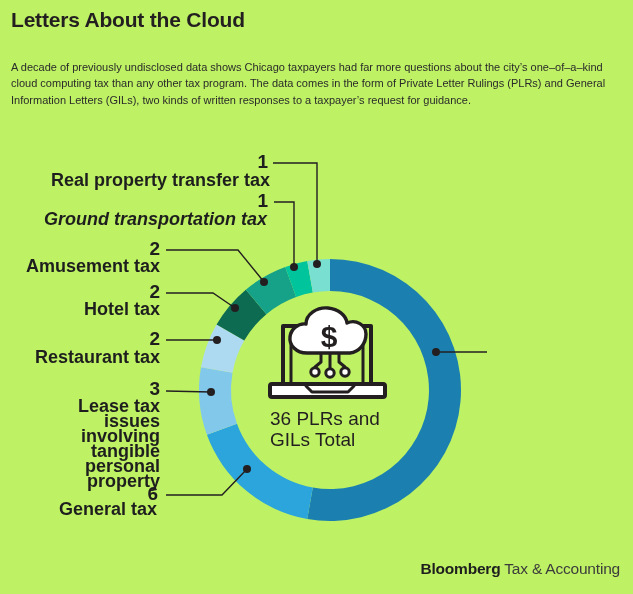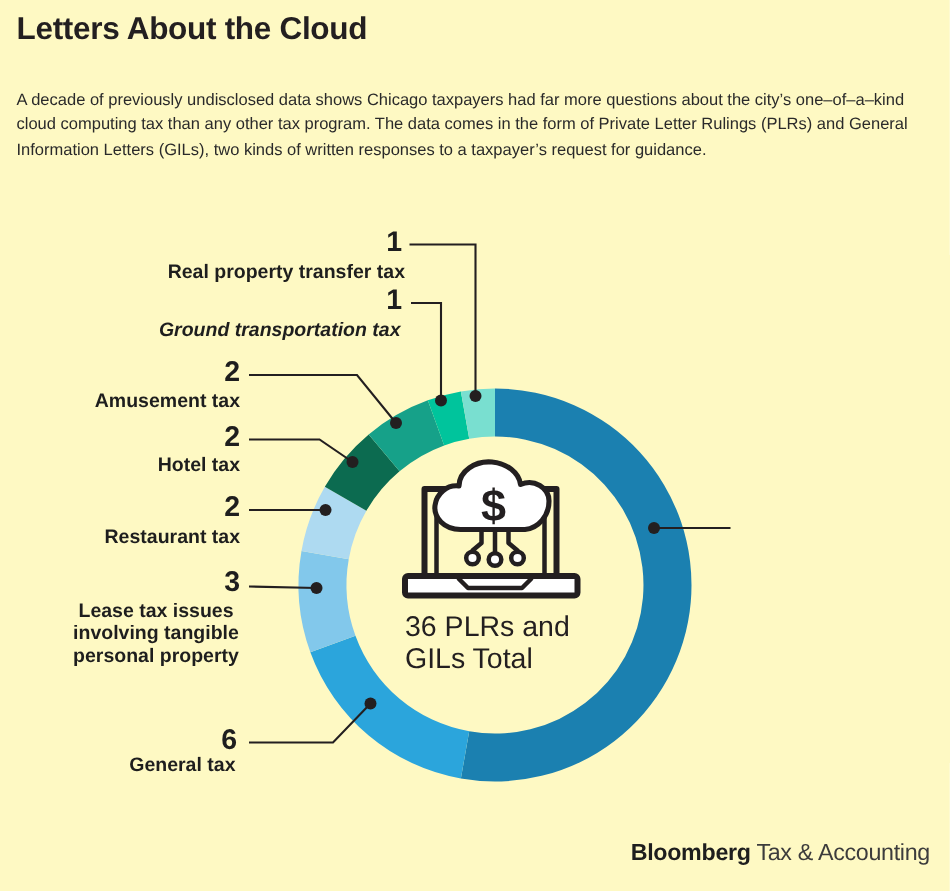--- a/index.html
+++ b/index.html
@@ -1,21 +1,21 @@
 <!DOCTYPE html>
 <html><head>
 <meta charset="utf-8">
 <style>
   * { margin: 0; padding: 0; box-sizing: border-box; }
   body { background: #ffffff; }
   .canvas {
     position: relative;
     width: 633px;
     height: 594px;
-    background: #fef9c3;
+    background: #bef264;
     overflow: hidden;
     font-family: "Liberation Sans", sans-serif;
     color: #231F20;
   }
   .title {
     position: absolute;
     left: 11px; top: 8px;
     font-size: 21px;
     font-weight: 700;
     letter-spacing: -0.2px;
@@ -33,24 +33,24 @@
   .num {
     position: absolute;
     font-size: 19px;
     font-weight: 700;
     text-align: right;
     color: #1E1E1E;
     white-space: nowrap;
   }
   .seg-label {
     position: absolute;
-    font-size: 13px;
+    font-size: 18px;
     line-height: 15px;
     font-weight: 600;
-    text-align: center;
+    text-align: right;
     color: #1E1E1E;
     white-space: nowrap;
   }
   .seg-label.wrap { white-space: normal; }
   .big-num {
     position: absolute;
     left: 489px; top: 320px;
     font-size: 47px;
     font-weight: 700;
     letter-spacing: -1px;

